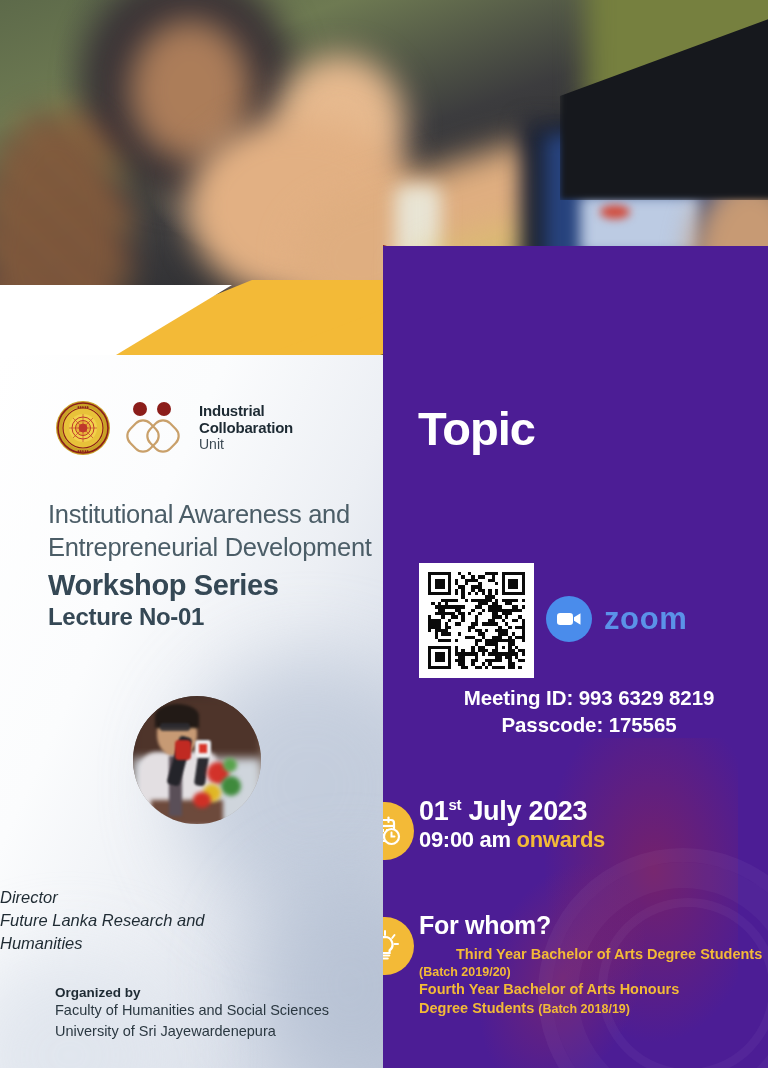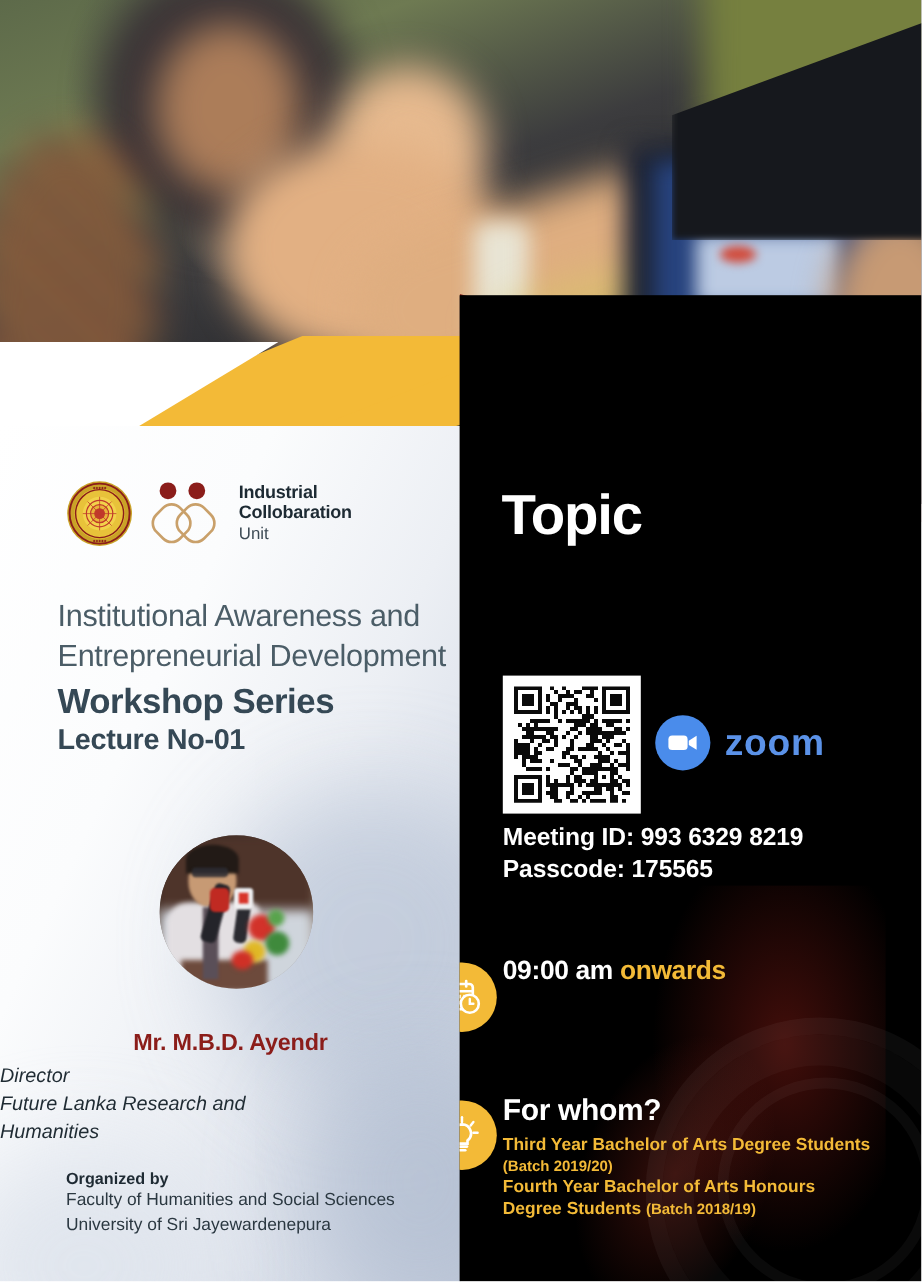--- a/index.html
+++ b/index.html
@@ -126,27 +126,27 @@
 
   .speaker-name {
     position:absolute; left:0; top:503px; width:384px; text-align:center;
     font-size:19.5px; font-weight:bold; color:#8B1D1A; letter-spacing:-.2px;
   }
   .speaker-role {
     position:absolute; left:0; top:531px; width:384px; text-align:left;
     font-style:italic; font-size:16.5px; color:#1f2b33; line-height:1.38;
   }
   .org-block { position:absolute; left:55px; top:620px; width:330px; }
-  .org-head { font-size:13.5px; font-weight:bold; color:#1e2a33; }
+  .org-head { font-size:13.5px; font-weight:bold; color:#1e2a33;margin-top:10px; }
   .org-line { font-size:14.5px; color:#2b3841; line-height:1.42; }
 
   
   .right-panel {
     position:absolute; left:383px; top:246px; width:385px; height:822px;
-    background:#000000;
+    background:#4c1d95;
     overflow:hidden;
   }
   .rp-wm {
     position:absolute; right:-60px; bottom:-70px; width:290px; height:290px;
     border-radius:50%; border:14px solid rgba(255,255,255,.045);
     box-shadow:0 0 0 26px rgba(255,255,255,.03) inset;
   }
   .rp-wm2 {
     position:absolute; right:-10px; bottom:-10px; width:180px; height:180px;
     border-radius:50%; border:9px solid rgba(255,255,255,.04);
@@ -164,40 +164,40 @@
   .topic-word { position:absolute; left:35px; top:155px; font-size:47px; font-weight:bold; color:#ffffff; letter-spacing:-1px;}
   .topic-line { position:absolute; left:35px; top:214px; width:330px; font-size:27px; font-weight:bold; color:#F3BA37; line-height:1.33; letter-spacing:-.4px;}
 
   .qr-box { position:absolute; left:36px; top:317px; width:115px; height:115px; background:#fff; padding:9px; }
   .qr-canvas { width:97px; height:97px; }
 
   .zoom-row { position:absolute; left:163px; top:350px; display:flex; align-items:center; gap:12px;}
   .zoom-badge { width:46px; height:46px; border-radius:50%; background:#4A8CEB; display:flex; align-items:center; justify-content:center;}
   .zoom-word { font-size:31px; font-weight:bold; color:#5B92E8; letter-spacing:.6px;}
 
-  .meet-block { position:absolute; left:36px; top:438px; width:340px; }
+  .meet-block { position:absolute; left:36px; top:438px; width:340px;text-align:center; }
   .meet-line { font-size:20.5px; font-weight:bold; color:#fff; line-height:1.32; letter-spacing:-.1px;}
   .meet-line .val { color:#ffffff; }
 
   .circle-icon {
     position:absolute; width:58px; height:58px; border-radius:50%; background:#F3BA37;
     display:flex; align-items:center; justify-content:center;
   }
   .icon-cal  { left:-27px; top:556px; }
   .icon-bulb { left:-27px; top:671px; }
 
   .date-block { position:absolute; left:36px; top:550px; width:340px;}
   .date-line1 { font-size:27px; font-weight:bold; color:#fff; letter-spacing:-.3px;}
   .date-line1 sup { font-size:15px; vertical-align:super; }
   .date-line2 { font-size:22px; font-weight:bold; color:#fff; letter-spacing:-.3px; margin-top:0;}
   .date-line2 .hl { color:#F3BA37; }
 
   .whom-block { position:absolute; left:36px; top:665px; width:345px;}
   .whom-head { font-size:25px; font-weight:bold; color:#fff; letter-spacing:-.3px; }
-  .whom-l1 { font-size:14.5px; font-weight:bold; color:#F3BA37; line-height:1.3; margin-top:5px;}
+  .whom-l1 { font-size:14.5px; font-weight:bold; color:#F3BA37; line-height:1.3; margin-top:5px;margin-left:37px;}
   .whom-l2 { font-size:12.5px; font-weight:bold; color:#F3BA37; line-height:1.3;}
   .whom-l3 { font-size:14.5px; font-weight:bold; color:#F3BA37; line-height:1.3;}
   .whom-l4 { font-size:14.5px; font-weight:bold; color:#F3BA37; line-height:1.3;}
   .whom-l4 .sm { font-size:12.5px; }
 </style>
 </head>
 <body>
 
 <div class="poster">
 
@@ -294,21 +294,20 @@
       <div class="sp sp-mic2"></div>
         <div class="sp sp-mic2h"></div>
         <div class="sp sp-mic2r"></div>
       <div class="sp sp-flow1"></div>
         <div class="sp sp-flow2"></div>
         <div class="sp sp-flow3"></div>
       <div class="sp sp-flow4"></div>
         <div class="sp sp-flow5"></div>
     </div>
 
-    <div class="speaker-name">Mr. M.B.D. Ayendr</div>
     <div class="speaker-role">
       <div>Director</div>
       <div>Future Lanka Research and</div>
       <div>Humanities</div>
     </div>
 
     <div class="org-block">
       <div class="org-head">Organized by</div>
       <div class="org-line">Faculty of Humanities and Social Sciences</div>
       <div class="org-line">University of Sri Jayewardenepura</div>
@@ -362,20 +361,23 @@
             <rect x="18" y="15" width="3" height="3"></rect>
             <rect x="8" y="20" width="3" height="3"></rect>
             <rect x="13" y="20" width="3" height="3"></rect>
           </g>
         <circle cx="23.5" cy="22.5" r="7.5" fill="#F3BA37" stroke="#fff" stroke-width="2.2"></circle>
         <path d="M23.5 18.5 V22.5 H26.5" stroke="#fff" stroke-width="2" fill="none" stroke-linecap="round"></path>
       </svg>
     </div>
 
     <div class="date-block">
+      <div class="date-line1">
+        <span>01</span><sup>st</sup><span> July 2023</span>
+      </div>
       <div class="date-line2">
         <span>09:00 am </span><span class="hl">onwards</span>
       </div>
     </div>
 
     <div class="circle-icon icon-bulb">
       <svg width="34" height="34" viewBox="0 0 34 34">
         <g stroke="#fff" stroke-width="2" stroke-linecap="round">
           <line x1="17" y1="2" x2="17" y2="6"></line>
           <line x1="7.5" y1="6" x2="9.8" y2="9"></line>

